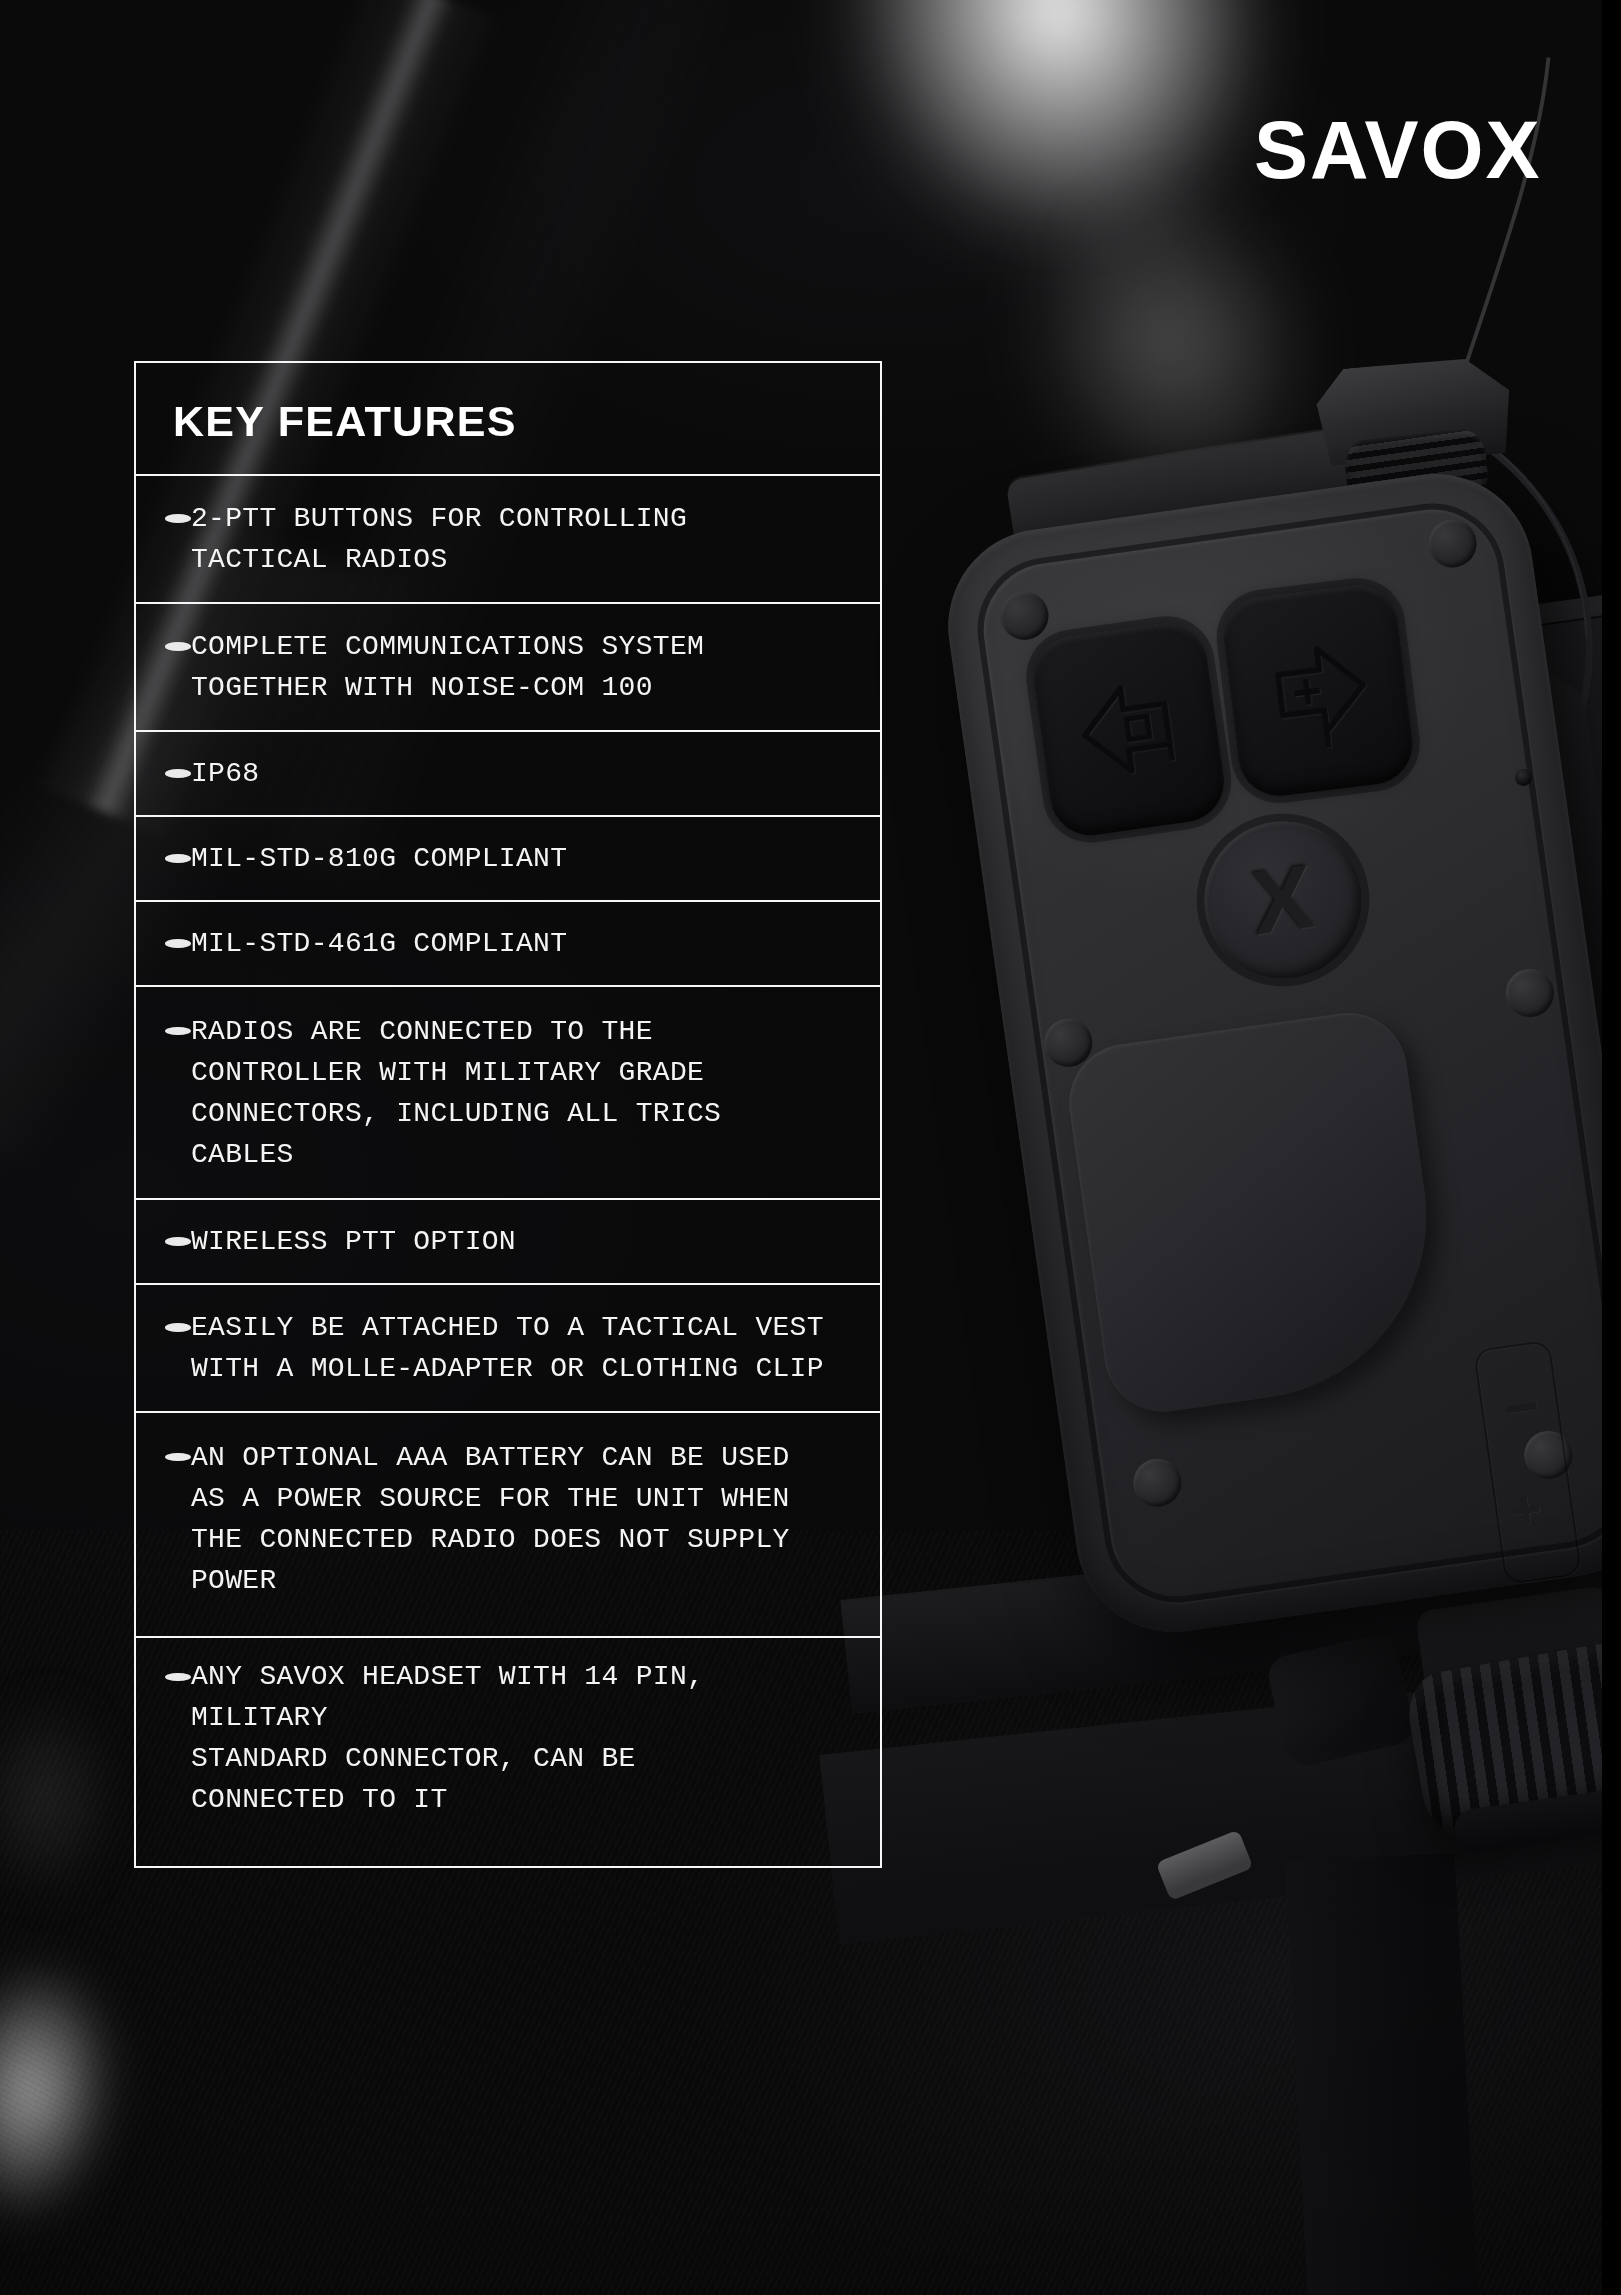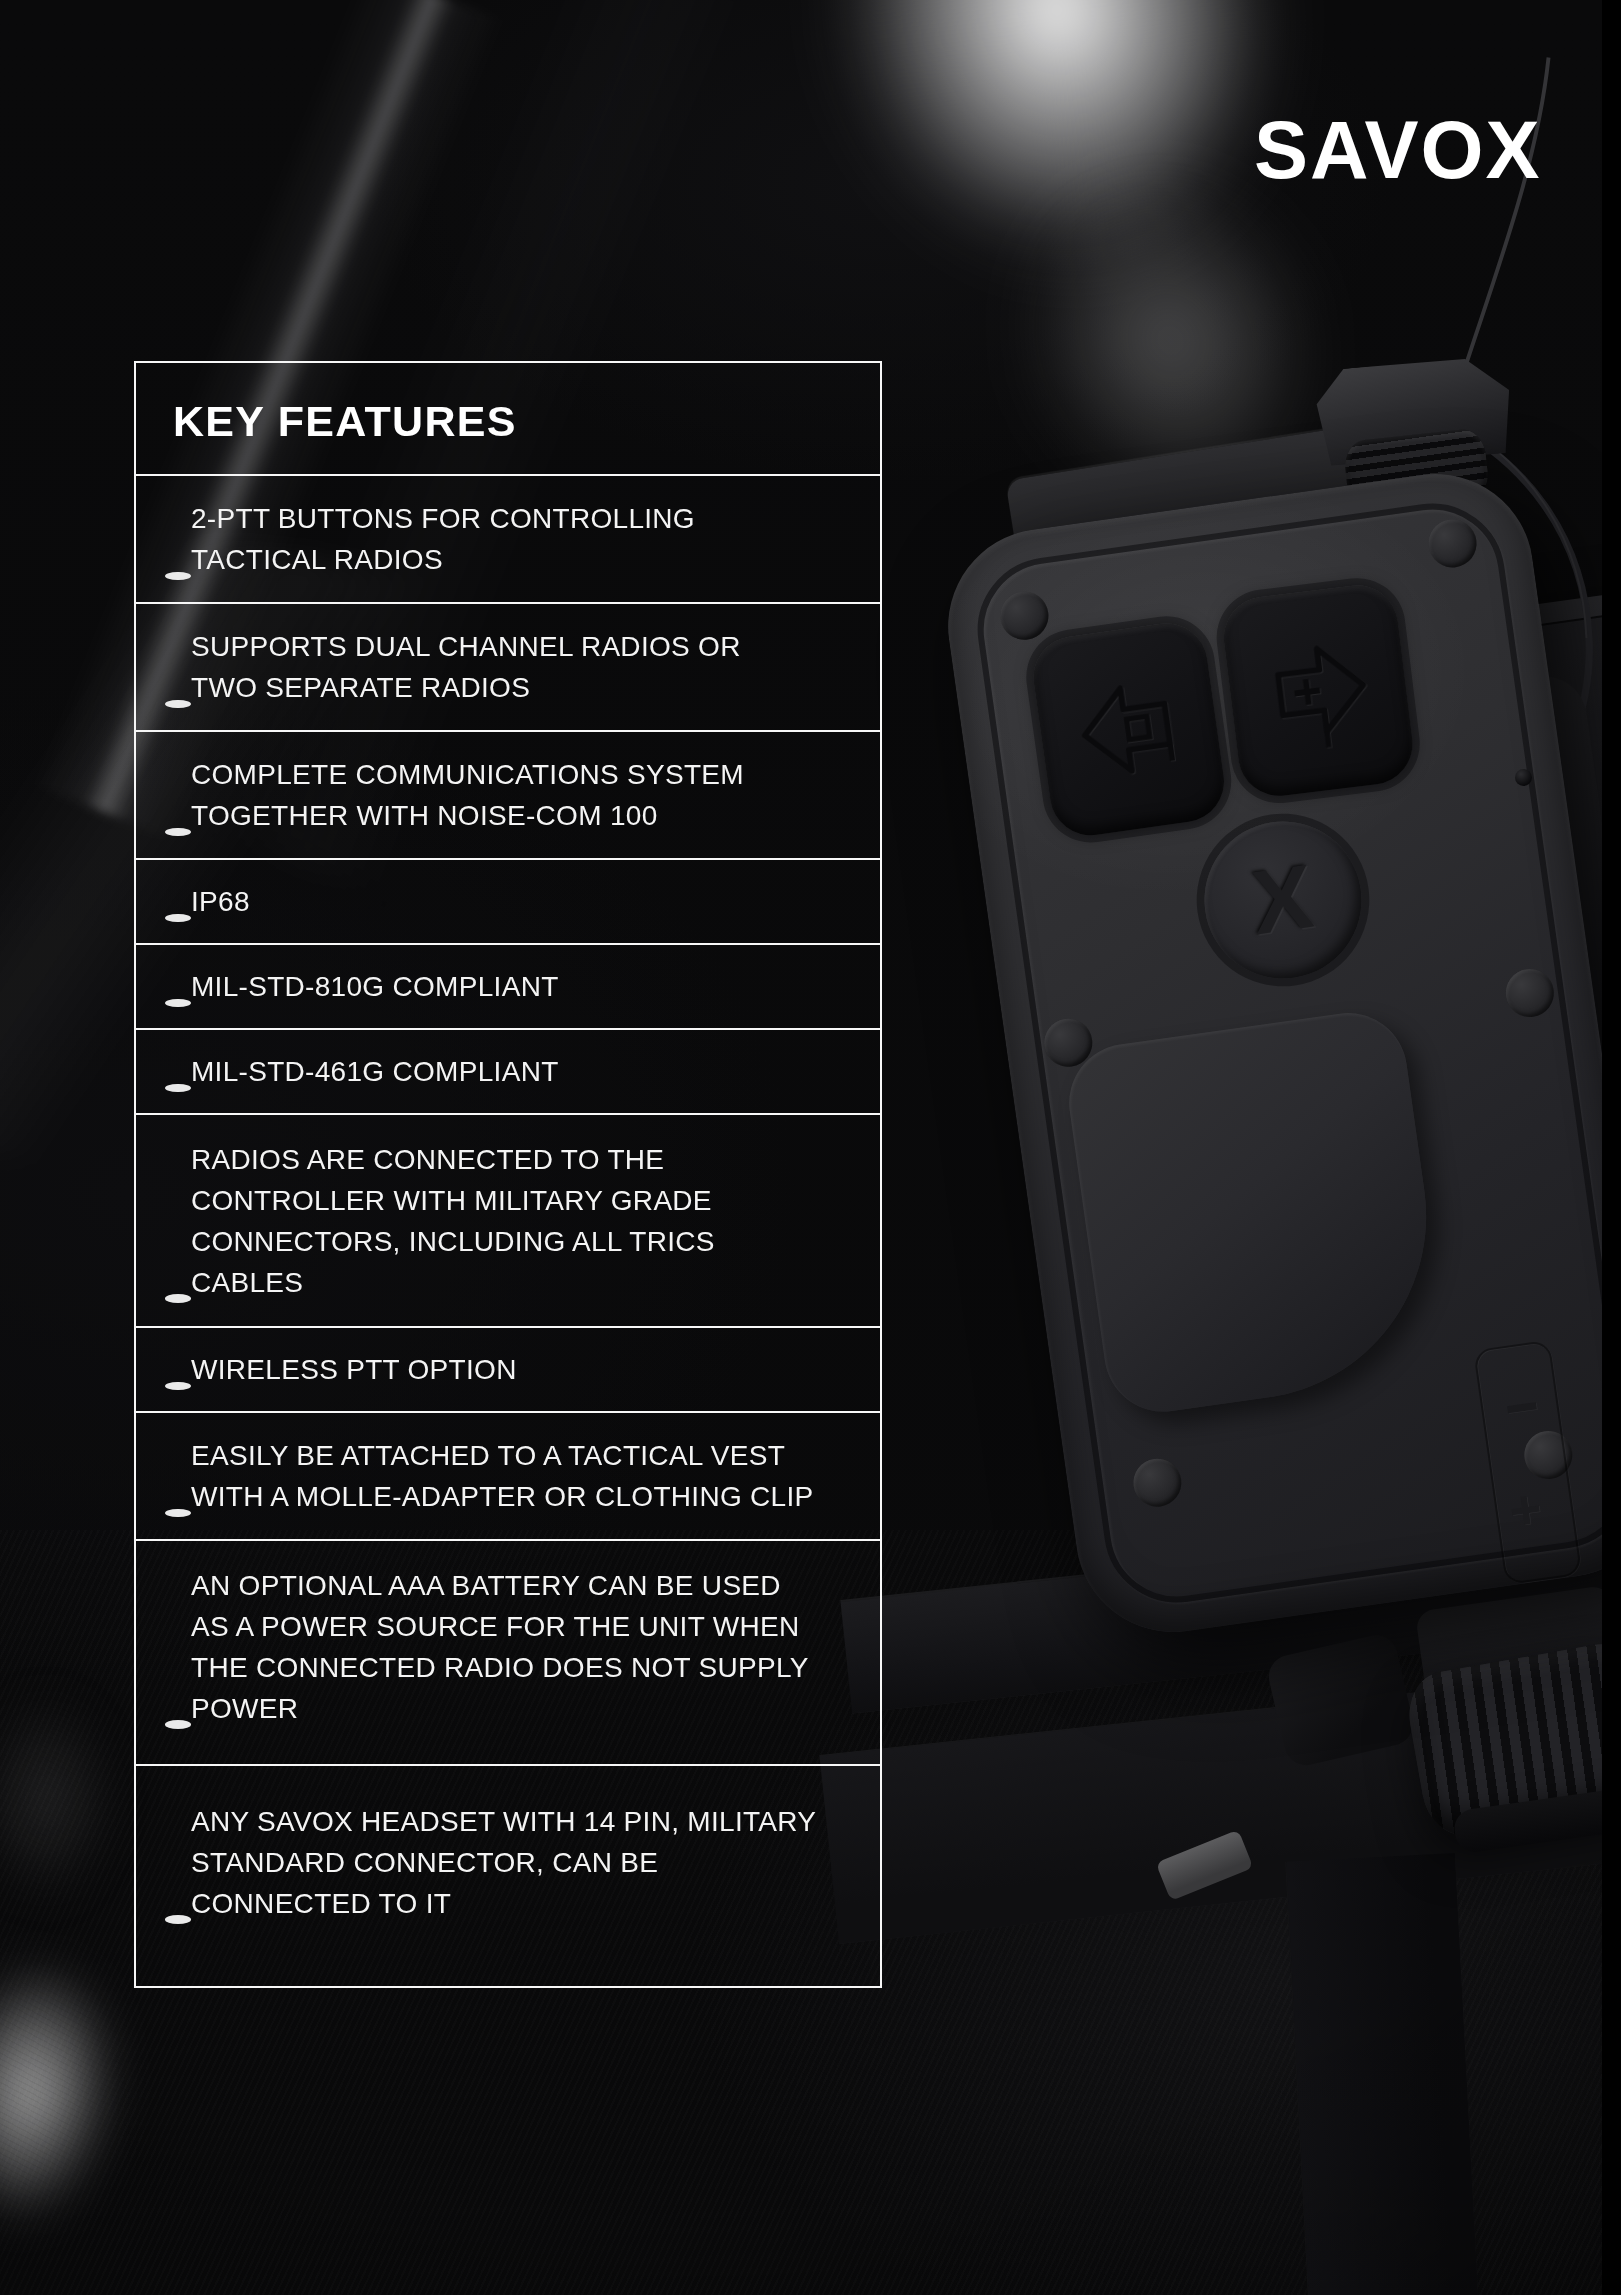--- a/index.html
+++ b/index.html
@@ -147,21 +147,21 @@
 
   
   .features-table{position:absolute;left:134px;top:361px;width:748px;z-index:20;
      border:2px solid #f7f7f7;color:#f4f4f4;}
   .ft-header{min-height:111px;display:flex;align-items:center;padding:6.5px 26px 0 37px;
      font-size:43px;font-weight:bold;letter-spacing:1.3px;color:#ffffff;}
   .ft-row{display:flex;align-items:center;border-top:2px solid #f7f7f7;
      padding:18.3px 26px 18.3px 0;}
   .lines-1{min-height:85px}.lines-2{min-height:128px}
   .lines-4{min-height:213px}.lines-3-last{min-height:222px;padding-bottom:46px;margin-top:12px;}
-  .ft-cell{display:flex;align-items:flex-end;}
+  .ft-cell{display:flex;align-items:flex-start;font-family:Liberation Mono, monospace;}
   .bullet{flex:0 0 26px;margin-left:29px;margin-top:16.3px;width:8.5px;height:8.5px;
      border-radius:50%;background:#eaeaea;}
   .ft-text{white-space:pre-line;font-size:28px;line-height:41px;letter-spacing:0.3px;
      max-width:654px;}
 </style>
 </head>
 <body>
 
 <div class="page">
 
@@ -247,27 +247,20 @@
     <div class="ft-row lines-2">
       <div class="ft-cell">
         <span class="bullet"></span>
         <span class="ft-text">2-PTT BUTTONS FOR CONTROLLING
 TACTICAL RADIOS</span>
       </div>
     </div>
     <div class="ft-row lines-2">
       <div class="ft-cell">
         <span class="bullet"></span>
-        <span class="ft-text">SUPPORTS DUAL CHANNEL RADIOS OR
-TWO SEPARATE RADIOS</span>
-      </div>
-    </div>
-    <div class="ft-row lines-2">
-      <div class="ft-cell">
-        <span class="bullet"></span>
         <span class="ft-text">COMPLETE COMMUNICATIONS SYSTEM
 TOGETHER WITH NOISE-COM 100</span>
       </div>
     </div>
     <div class="ft-row lines-1">
       <div class="ft-cell">
         <span class="bullet"></span>
         <span class="ft-text">IP68</span>
       </div>
     </div>

